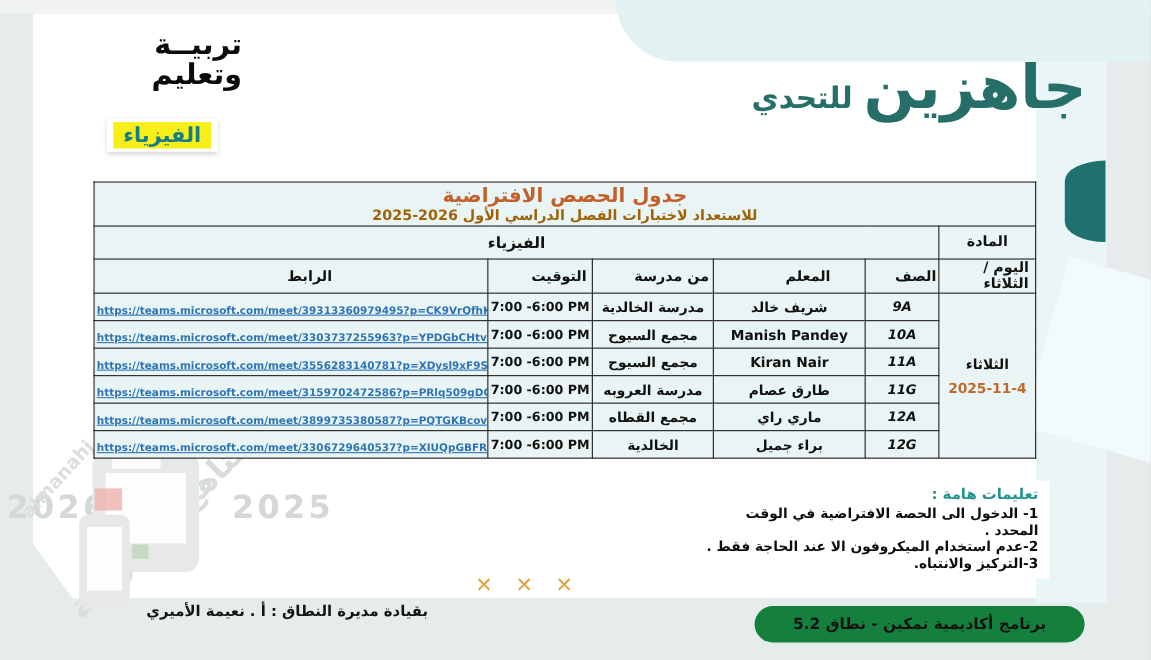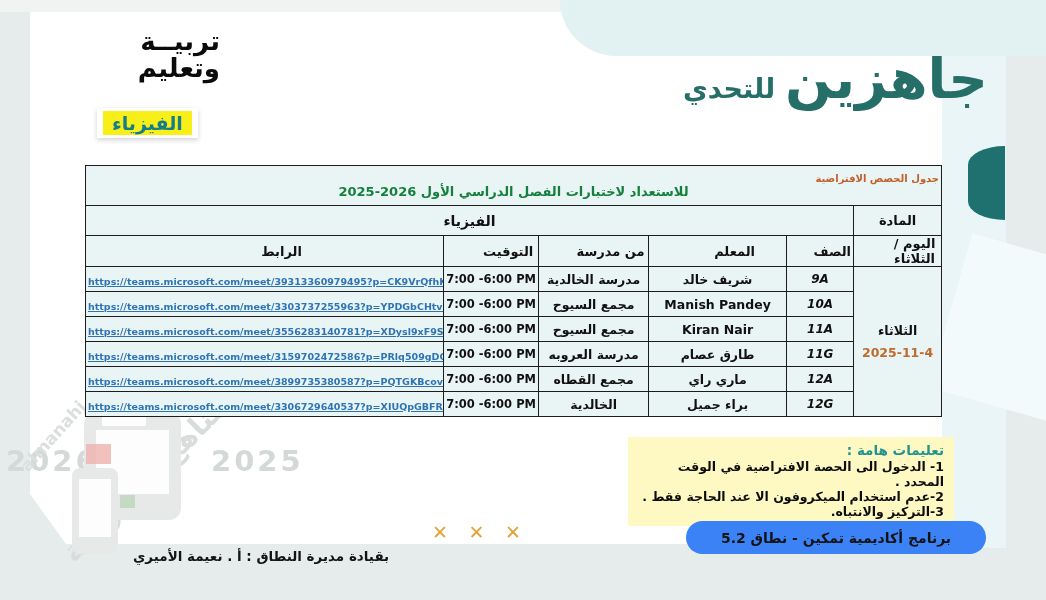--- a/index.html
+++ b/index.html
@@ -44,47 +44,47 @@
           display:flex; direction:rtl; align-items:baseline; justify-content:center; gap:10px; color:#266e68; }
   .hero-main { font-size:55px; font-weight:bold; line-height:66px; }
   .hero-sub  { font-size:27px; font-weight:bold; }
 
   
   table.schedule { position:absolute; left:85px; top:165px; width:856px; z-index:5;
           border-collapse:collapse; table-layout:fixed; direction:rtl; }
   table.schedule td { border:1px solid #1c1c1c; background:#e9f4f4; text-align:center; vertical-align:middle;
           font-weight:bold; color:#111; padding:0 2px; overflow:hidden; }
   td.cell-title { height:40px; }
-  .t-line1 { color:#c35f2a; font-size:10px;text-align:right; }
-  .t-line2 { color:#15803d; font-size:13px; }
+  .t-line1 { color:#c35f2a; font-size:18px; }
+  .t-line2 { color:#a16207; font-size:13px; }
   td.cell-subject { height:30px; color:#c35f2a; font-size:14px; }
   td.cell-made { font-size:13px; }
   tr.hdr td { height:24px; font-size:13px;padding-left:36px; }
   tr.data td { height:25px; }
   td.c-grade { font-size:12px;font-style:italic; }
   td.c-teacher { font-size:12.5px;margin-top:21px; }
   td.c-school { font-size:12.5px; }
   td.c-time { font-size:11.5px; direction:ltr; }
   td.c-link { direction:ltr; }
   td.c-link a { color:#2e74b5; font-weight:bold; font-size:9.5px; text-decoration:underline; white-space:nowrap; }
   td.cell-date { background:#dcedef; font-size:12.5px; line-height:22px; }
   .date-day { color:#111; }
   .date-num { color:#c06a2d; direction:ltr; }
 
   
-  .instructions { position:absolute; left:628px; top:437px; width:326px; background:#fef9c3; z-index:5;
+  .instructions { position:absolute; left:628px; top:437px; width:326px; background:#ffffff; z-index:5;
           direction:rtl; text-align:right; padding:5px 10px 7px 8px; }
   .instructions .ins-title { color:#22948f; font-weight:bold; font-size:13.5px; margin-bottom:1px; }
   .instructions .ins-item { color:#0d0d0d; font-weight:bold; font-size:12.5px; line-height:15px; }
 
   
   .x-marks { position:absolute; left:432px; top:521px; z-index:6; color:#e4a33d; font-size:19px; font-weight:bold; letter-spacing:7px; }
   .leader { position:absolute; left:133px; top:548px; z-index:6; direction:rtl; font-weight:bold; font-size:13.5px; color:#141414; }
-  .program-pill { position:absolute; left:686px; top:521px; width:300px; height:33px; z-index:6;
-          background:#3b82f6; border-radius:17px; display:flex; align-items:center; justify-content:center;
+  .program-pill { position:absolute; left:686px; top:551px; width:300px; height:33px; z-index:6;
+          background:#15803d; border-radius:17px; display:flex; align-items:center; justify-content:center;
           direction:rtl; font-weight:bold; font-size:14px; color:#131313; }
 </style>
 </head>
 <body>
 
 <div class="canvas">
 
   <div class="band-top"></div>
   <div class="right-strip"></div>
   <div class="strip-shape"></div>

